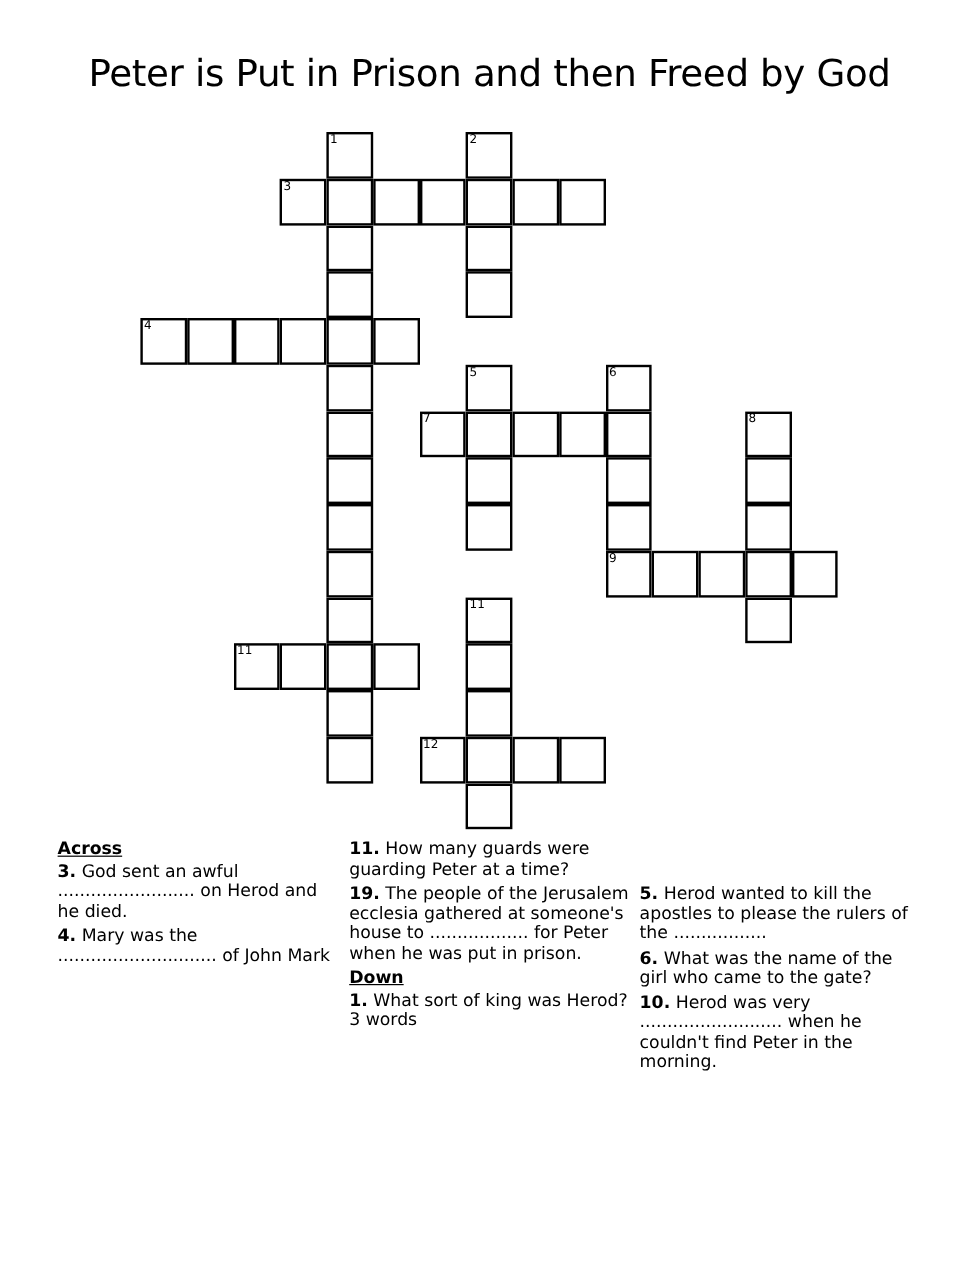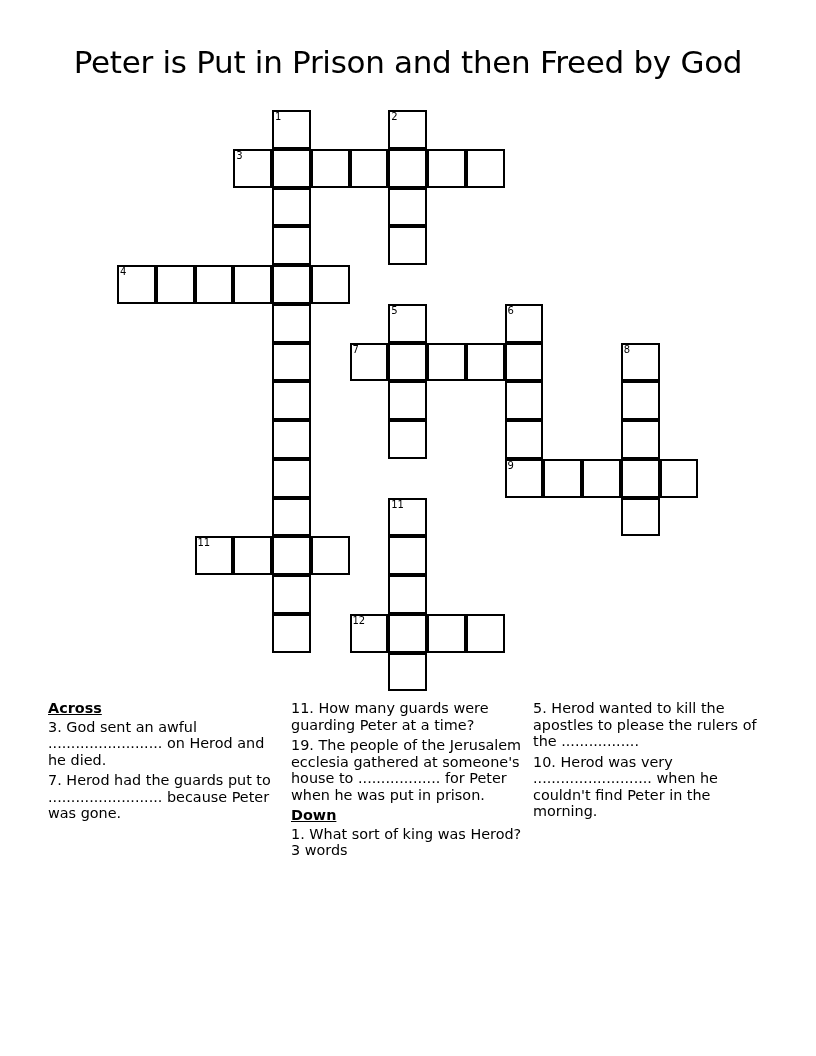--- a/index.html
+++ b/index.html
@@ -9,21 +9,21 @@
              font-size: 31px; font-family: "DejaVu Sans", sans-serif; letter-spacing: -0.3px; }
     .grid { position: absolute; left: 0; top: 0; width: 816px; height: 700px; }
     .cell { position: absolute; width: 38.75px; height: 38.75px; box-sizing: border-box;
             border: 2px solid #000; background: #fff; }
     .cell .num { position: absolute; left: 1px; top: -1px; font-size: 10px; line-height: 12px;
                  font-family: "DejaVu Sans", sans-serif; }
     .clues { position: absolute; top: 700px; font-size: 14.4px; line-height: 16.5px; }
     .col { position: absolute; width: 238px; }
     .heading { font-weight: bold; text-decoration: underline; margin-bottom: 2px; }
     .clue { margin-bottom: 4px; }
-    .clue b { font-weight: normal; text-align: center; }
+    .clue b { font-weight: bold; text-align: center; }
   </style>
 </head>
 <body>
 
 <div class="title">Peter is Put in Prison and then Freed by God</div>
 
 <div class="grid" id="grid">
     <div class="cell" style="left: 272px; top: 110px;">
       <span class="num">1</span>
     </div>
@@ -106,25 +106,26 @@
       <span class="num">12</span>
     </div>
     <div class="cell" style="left: 427px; top: 613.75px;"></div>
     <div class="cell" style="left: 465.75px; top: 613.75px;"></div>
   </div>
 
 <div class="clues">
   <div class="col" style="left:48px;">
     <div class="heading">Across</div>
     <div class="clue"><b>3.</b> <span>God sent an awful ......................... on Herod and he died.</span></div>
-    <div class="clue"><b>7.</b> <span>Herod had the guards put to ......................... because Peter was gone.</span></div>
+    <div class="clue"><b>4.</b> <span>Mary was the ............................. of John Mark</span></div>
   </div>
   <div class="col" style="left:291px;">
     <div class="clue"><b>11.</b> <span>How many guards were guarding Peter at a time?</span></div>
     <div class="clue"><b>19.</b> <span>The people of the Jerusalem ecclesia gathered at someone's house to .................. for Peter when he was put in prison.</span></div>
     <div class="heading">Down</div>
     <div class="clue"><b>1.</b> <span>What sort of king was Herod? 3 words</span></div>
   </div>
-  <div class="col" style="left:533px;">
+  <div class="col" style="left:533px;margin-top:37px;">
     <div class="clue"><b>5.</b> <span>Herod wanted to kill the apostles to please the rulers of the .................</span></div>
+    <div class="clue"><b>6.</b> <span>What was the name of the girl who came to the gate?</span></div>
     <div class="clue"><b>10.</b> <span>Herod was very .......................... when he couldn't find Peter in the morning.</span></div>
   </div>
 </div>
 
 </body></html>

